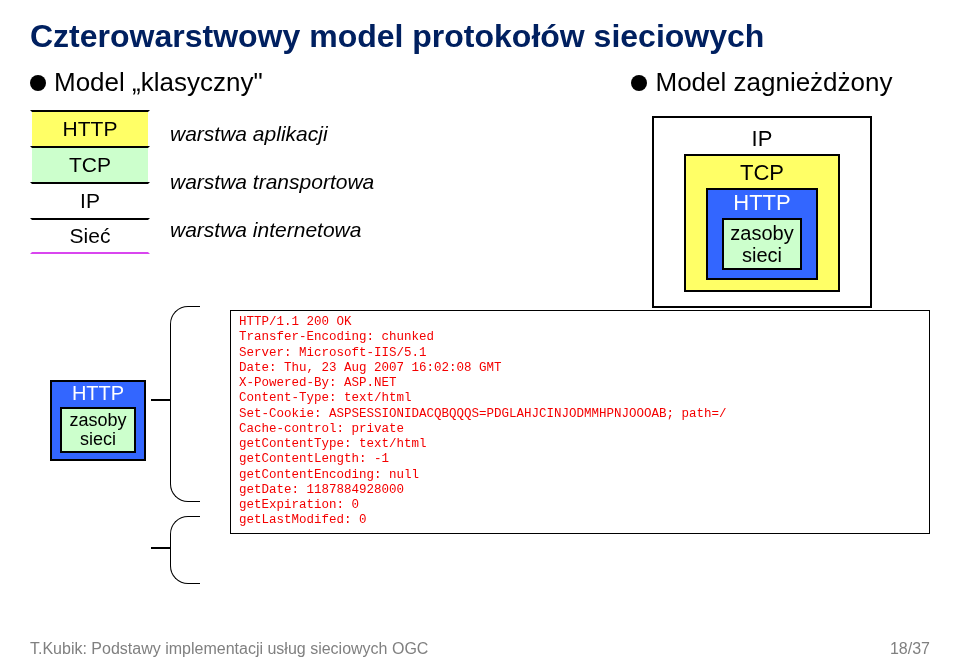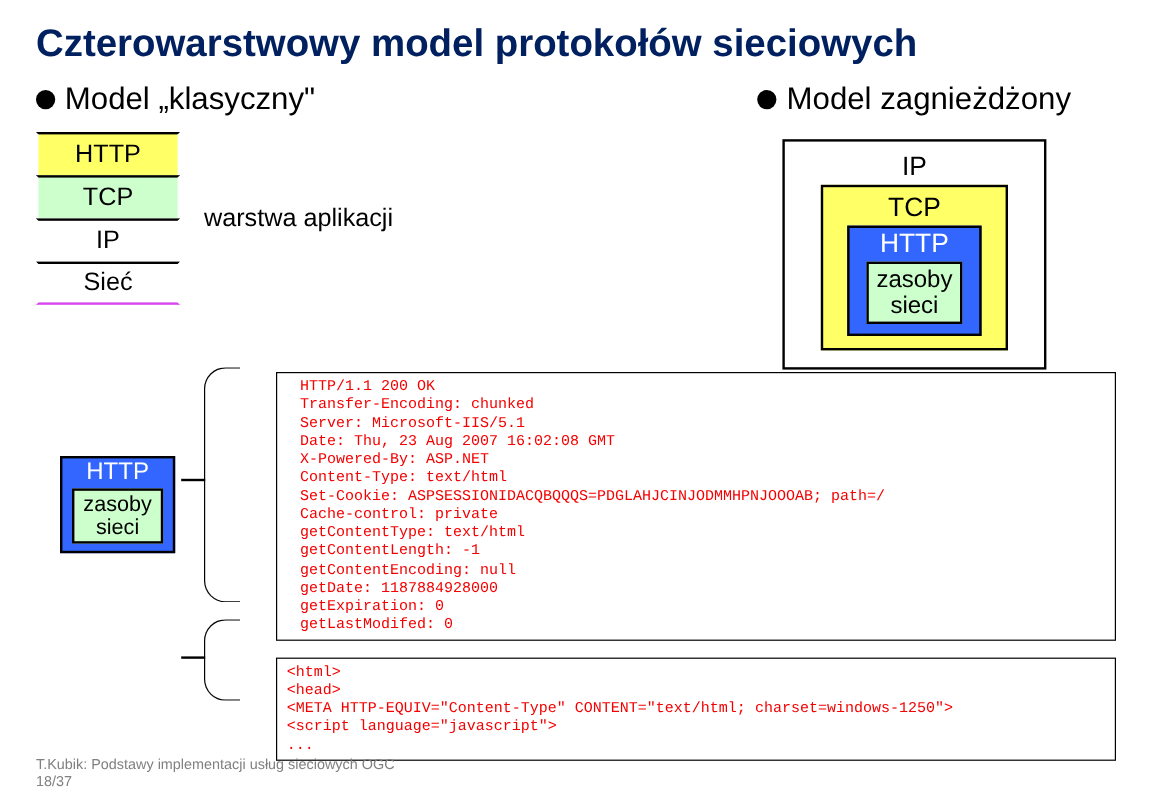--- a/index.html
+++ b/index.html
@@ -14,21 +14,21 @@
   .dot { width: 16px; height: 16px; border-radius: 8px; background: #000; flex: 0 0 16px; }
   .bullet-text { font-size: 26px; color: #000; }
   .classic-row { display: flex; align-items: stretch; margin-top: 4px; }
   .stack { display: flex; flex-direction: column; width: 120px; }
   .cell { height: 36px; display: flex; align-items: center; justify-content: center; font-size: 21px; border-top: 2px solid #000; border-left: 2px solid #fff; border-right: 2px solid #fff; }
   .stack .cell:last-child { border-bottom: 2px solid #d946ef; }
   .c-y { background: #ffff66; }
   .c-g { background: #ccffcc; }
   .c-w { background: #fff; }
   .desc-stack { display: flex; flex-direction: column; justify-content: space-around; margin-left: 20px; }
-  .desc { height: 36px; display: flex; align-items: center; font-size: 21px; }
+  .desc { height: 36px; display: flex; align-items: center; font-size: 21px; font-style: italic; }
   
   .nested { margin-top: 10px; border: 2px solid #000; padding: 8px 30px 14px; width: 220px; background: #fff; }
   .nested .lbl-ip { text-align: center; font-size: 22px; }
   .box-tcp { border: 2px solid #000; background: #ffff66; padding: 4px 20px 10px; margin-top: 2px; }
   .box-tcp .lbl-tcp { text-align: center; font-size: 22px; }
   .box-http { border: 2px solid #000; background: #3366ff; color: #fff; padding: 0 14px 8px; margin-top: 2px; }
   .box-http .lbl-http { text-align: center; font-size: 22px; }
   .box-zasoby { border: 2px solid #000; background: #ccffcc; color: #000; padding: 2px 6px; margin-top: 2px; text-align: center; font-size: 20px; line-height: 1.1; }
   
   .lower { position: absolute; left: 30px; top: 310px; width: 900px; height: 310px; display: flex; }
@@ -36,23 +36,23 @@
   .mini-nested { position: absolute; left: 20px; top: 70px; border: 2px solid #000; background: #3366ff; color: #fff; padding: 0 8px 6px; width: 96px; }
   .mini-nested .lbl-http { text-align: center; font-size: 20px; }
   .mini-zasoby { border: 2px solid #000; background: #ccffcc; color: #000; padding: 2px 2px; margin-top: 2px; text-align: center; font-size: 18px; line-height: 1.05; }
   
   .bracket1, .bracket2 { position: absolute; border: 1.5px solid #000; border-right: none; }
   .bracket1 { left: 140px; top: -4px; width: 30px; height: 196px; border-radius: 18px 0 0 18px; }
   .bracket1::after { content: ""; position: absolute; left: -20px; top: 92px; width: 20px; height: 1.5px; background: #000; }
   .bracket2 { left: 140px; top: 206px; width: 30px; height: 68px; border-radius: 18px 0 0 18px; }
   .bracket2::after { content: ""; position: absolute; left: -20px; top: 30px; width: 20px; height: 1.5px; background: #000; }
   .code-area { flex: 1; display: flex; flex-direction: column; gap: 14px; }
-  .codebox { border: 1.5px solid #000; padding: 4px 19px; font-family: "Courier New", monospace; font-size: 12.5px; line-height: 1.22; color: #f40000; white-space: pre; background: #fff; }
+  .codebox { border: 1.5px solid #000; padding: 4px 8px; font-family: "Courier New", monospace; font-size: 12.5px; line-height: 1.22; color: #f40000; white-space: pre; background: #fff; }
   .codebox2 { border: 1.5px solid #000; padding: 4px 8px; font-family: "Courier New", monospace; font-size: 12.5px; line-height: 1.22; color: #f40000; white-space: pre; background: #fff; }
-  .footer { position: absolute; left: 30px; bottom: 6px; width: 900px; display: flex; justify-content: space-between; color: #808080; font-size: 12px; flex-direction: column; }
+  .footer { position: absolute; left: 30px; bottom: 6px; width: 900px; display: flex; justify-content: space-between; color: #808080; font-size: 16px; }
 </style>
 </head>
 <body>
 
 <div class="page">
   <div class="title">Czterowarstwowy model protokołów sieciowych</div>
 
   <div class="columns">
     <div class="col col-left">
       <div class="bullet-line">
@@ -61,20 +61,22 @@
       </div>
       <div class="classic-row">
         <div class="stack">
           <div class="cell c-y">HTTP</div>
           <div class="cell c-g">TCP</div>
           <div class="cell c-w">IP</div>
           <div class="cell c-w">Sieć</div>
         </div>
         <div class="desc-stack">
           <div class="desc">warstwa aplikacji</div>
+          <div class="desc">warstwa transportowa</div>
+          <div class="desc">warstwa internetowa</div>
         </div>
       </div>
     </div>
 
     <div class="col col-right">
       <div class="bullet-line">
         <span class="dot"></span>
         <span class="bullet-text">Model zagnieżdżony</span>
       </div>
       <div class="nested">
@@ -113,25 +115,20 @@
 X-Powered-By: ASP.NET
 Content-Type: text/html
 Set-Cookie: ASPSESSIONIDACQBQQQS=PDGLAHJCINJODMMHPNJOOOAB; path=/
 Cache-control: private
 getContentType: text/html
 getContentLength: -1
 getContentEncoding: null
 getDate: 1187884928000
 getExpiration: 0
 getLastModifed: 0</div>
-      <div class="codebox2">&lt;html&gt;
-&lt;head&gt;
-&lt;META HTTP-EQUIV="Content-Type" CONTENT="text/html; charset=windows-1250"&gt;
-&lt;script language="javascript"&gt;
-...</div>
     </div>
   </div>
 
   <div class="footer">
     <span>T.Kubik: Podstawy implementacji usług sieciowych OGC</span>
     <span>18/37</span>
   </div>
 </div>
 
 </body></html>

